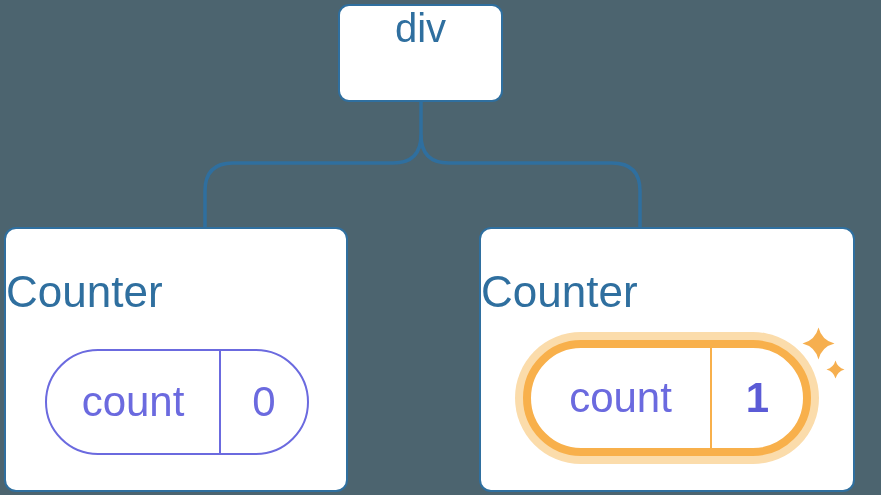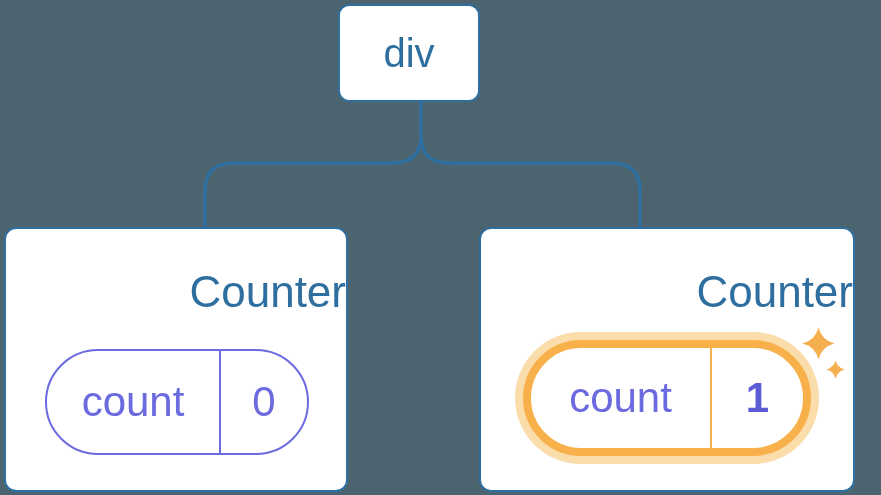--- a/index.html
+++ b/index.html
@@ -29,42 +29,42 @@
     pointer-events: none;
   }
   .connector path {
     stroke: var(--blue);
     stroke-width: 3.5;
     fill: none;
   }
   .node-root {
     position: absolute;
     left: 338px; top: 4px;
-    width: 142px; height: 98px;
+    width: 165px; height: 98px;
     background: var(--card-background);
     border: 2.5px solid var(--blue);
     border-radius: 11px;
-    display: flex; align-items: center; justify-content: center;
+    display: flex; justify-content: center;
     font-size: 40px; font-weight: 500;
     color: var(--blue);
   }
   .card {
     position: absolute;
     top: 227px;
     height: 265px;
     background: var(--card-background);
     border: 2px solid var(--blue);
     border-radius: 12px;
   }
   .card.left  { left: 4px;   width: 344px; }
   .card.right { left: 479px; width: 376px; }
   .card-title {
     position: absolute;
     top: 38px; left: 0; right: 0;
-    text-align: right;
+    text-align: left;
     font-size: 44px; font-weight: 500;
     color: var(--blue);
     line-height: 1.15;
   }
   .pill {
     position: absolute;
     display: flex;
     align-items: stretch;
     background: var(--card-background);
     border-radius: 999px;

